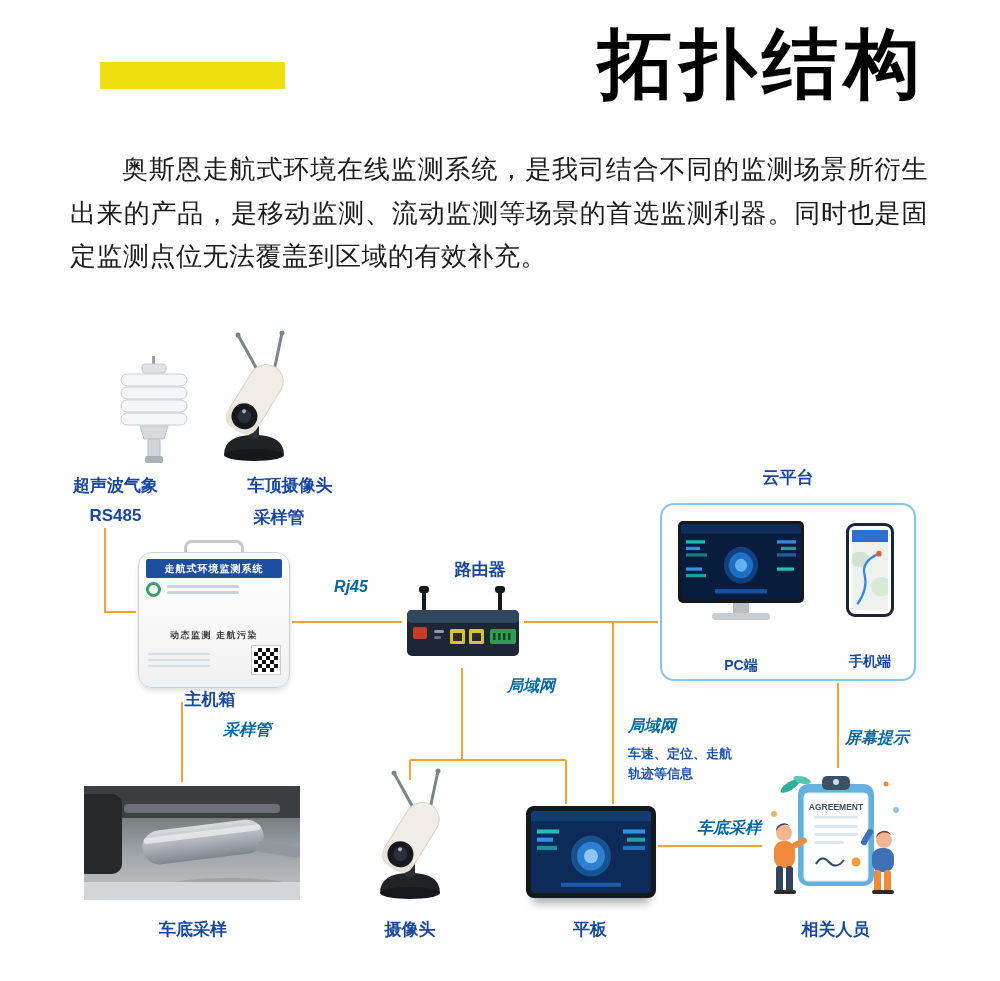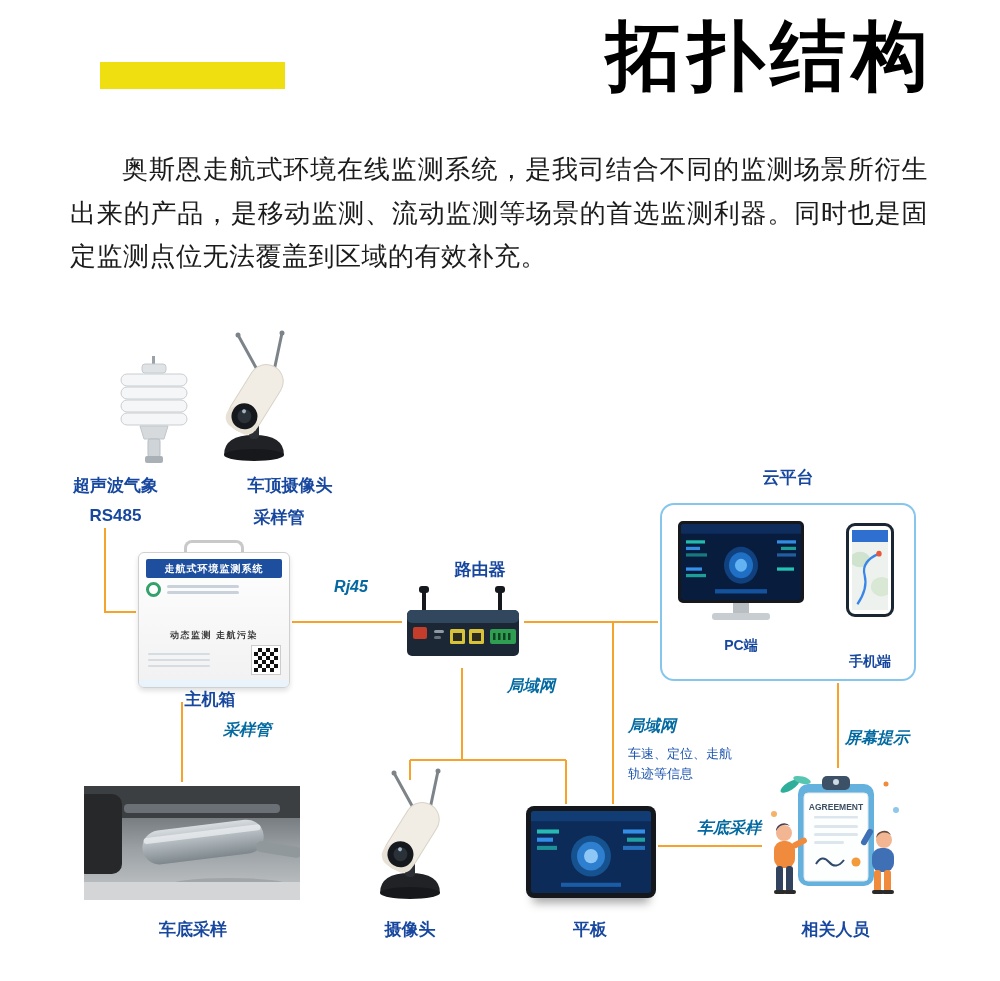--- a/index.html
+++ b/index.html
@@ -1,33 +1,33 @@
 <!DOCTYPE html>
 <html><head>
 <meta charset="utf-8">
 <style>
   html,body{margin:0;padding:0;background:#fff;}
   .page{position:relative;width:1000px;height:981px;background:#fff;overflow:hidden;
         font-family:"Liberation Sans","DejaVu Sans",sans-serif;}
 
   
   .accent-bar{position:absolute;left:100px;top:62px;width:185px;height:27px;background:#F0DF10;}
-  .title{position:absolute;right:66px;top:6px;margin:0;font-size:76px;font-weight:900;
+  .title{position:absolute;right:66px;top:6px;margin:8px;font-size:76px;font-weight:900;
          letter-spacing:6px;color:#000;}
   .intro{position:absolute;left:70px;top:148px;width:858px;margin:0;font-size:26px;
          line-height:1.68;color:#1b1b1b;text-indent:2em;text-align:justify;letter-spacing:.5px;}
 
   
   .wires{position:absolute;left:0;top:0;width:1000px;height:981px;pointer-events:none;}
   .wires path{stroke:#F6A32D;stroke-width:2;fill:none;}
 
   
   .nlabel{position:absolute;color:#17479E;font-weight:700;font-size:17px;text-align:center;}
   .elabel{position:absolute;color:#0369a1;font-weight:700;font-size:16px;text-align:center;font-style:italic;}
-  .edesc{position:absolute;color:#1C55AE;font-weight:400;font-size:13px;line-height:1.5;text-align:left;}
+  .edesc{position:absolute;color:#1C55AE;font-weight:700;font-size:13px;line-height:1.5;text-align:left;}
   .slabel{position:absolute;color:#17479E;font-weight:600;font-size:14px;text-align:center;}
 
   
   .cloud-box{position:absolute;left:660px;top:503px;width:256px;height:178px;
              border:2px solid #86C6EC;border-radius:14px;box-sizing:border-box;}
 
   
   .monitor{position:absolute;left:16px;top:16px;width:126px;}
   .mon-screen{height:76px;background:#0a1026;border:3px solid #16181b;border-radius:5px;overflow:hidden;}
   .mon-screen svg{display:block;width:100%;height:100%;}
@@ -40,21 +40,21 @@
   .ph-screen{width:100%;height:100%;background:#eef2ee;overflow:hidden;display:flex;flex-direction:column;}
   .ph-head{height:12px;background:#2e6fd0;flex:none;}
   .ph-map{flex:1;}
   .ph-map svg{display:block;width:100%;height:100%;}
 
   
   .main-unit{position:absolute;left:138px;top:540px;width:152px;}
   .mu-handle{width:60px;height:12px;border:3px solid #c9c9c9;border-bottom:none;
              border-radius:8px 8px 0 0;margin:0 auto;box-sizing:border-box;}
   .mu-body{height:128px;background:linear-gradient(#ffffff,#f1f1f1);border:1px solid #d0d0d0;
-           border-radius:6px;padding:6px 7px 0;box-shadow:0 3px 5px rgba(0,0,0,.12);
+           border-radius:14px;padding:6px 7px 0;box-shadow:0 3px 5px rgba(0,0,0,.12);
            display:flex;flex-direction:column;gap:4px;overflow:hidden;}
   .mu-band{background:#1e4f9e;color:#fff;font-size:10px;font-weight:700;text-align:center;
            letter-spacing:1px;border-radius:2px;padding:2.5px 0;white-space:nowrap;}
   .mu-row{display:flex;align-items:center;gap:6px;}
   .mu-logo{width:15px;height:15px;border-radius:50%;border:3px solid #34a06a;background:#fff;box-sizing:border-box;flex:none;}
   .mu-lines i{display:block;height:3px;background:#c9d2da;margin:3px 0;width:72px;border-radius:2px;}
   .mu-slogan{font-size:9px;color:#3a3a3a;font-weight:700;text-align:center;letter-spacing:1.5px;white-space:nowrap;margin-top:28px;}
   .mu-row2{display:flex;justify-content:space-between;align-items:center;padding:0 2px;}
   .mu-tlines i{display:block;height:2.5px;background:#d5dde3;margin:3.5px 0;width:62px;border-radius:2px;}
   .mu-qr{width:24px;height:24px;border:2px solid #fff;outline:1px solid #ccc;
@@ -224,21 +224,21 @@
           <svg viewBox="0 0 40 70" preserveAspectRatio="none">
             <rect width="40" height="70" fill="#eef2ee"></rect>
             <ellipse cx="9" cy="18" rx="11" ry="8" fill="#cfe3cf"></ellipse>
             <ellipse cx="33" cy="46" rx="12" ry="10" fill="#d8e8d4"></ellipse>
             <path d="M6 64 Q18 48 14 34 T30 12" stroke="#3a86e8" stroke-width="2.5" fill="none"></path>
             <circle cx="30" cy="12" r="3" fill="#e8593c"></circle>
           </svg>
         </div>
       </div>
     </div>
-    <div class="slabel" style="left:16px;top:132px;width:126px">PC端</div>
+    <div class="slabel" style="left:16px;top:152px;width:126px">PC端</div>
     <div class="slabel" style="left:168px;top:148px;width:80px">手机端</div>
   </div>
 
   <div class="elabel" style="left:212px;top:720px;width:70px">采样管</div>
 
   <div class="elabel" style="left:628px;top:716px;width:70px;text-align:left">局域网</div>
   <div class="edesc" style="left:628px;top:744px;width:108px">车速、定位、走航轨迹等信息</div>
 
   <div class="elabel" style="left:845px;top:728px;width:80px;text-align:left">屏幕提示</div>
   <div class="elabel" style="left:694px;top:818px;width:70px">车底采样</div>

